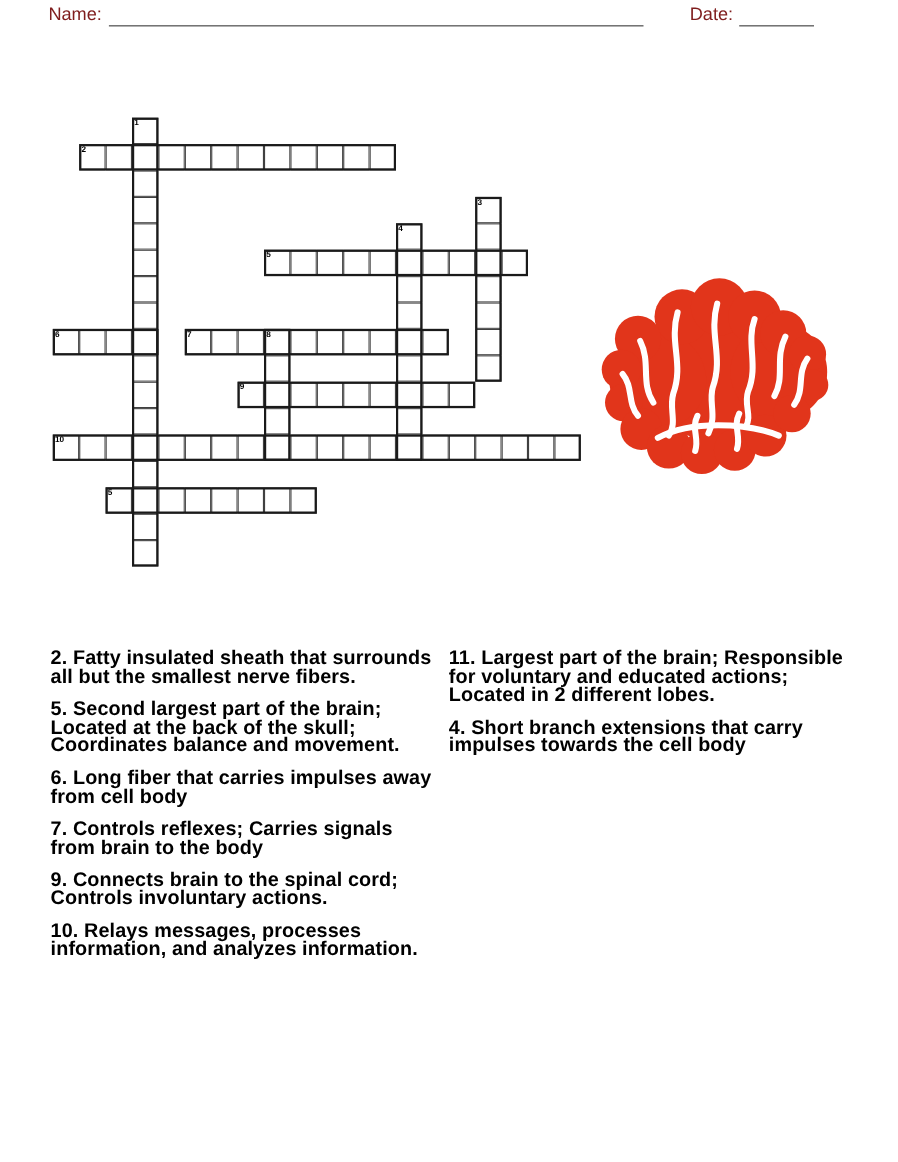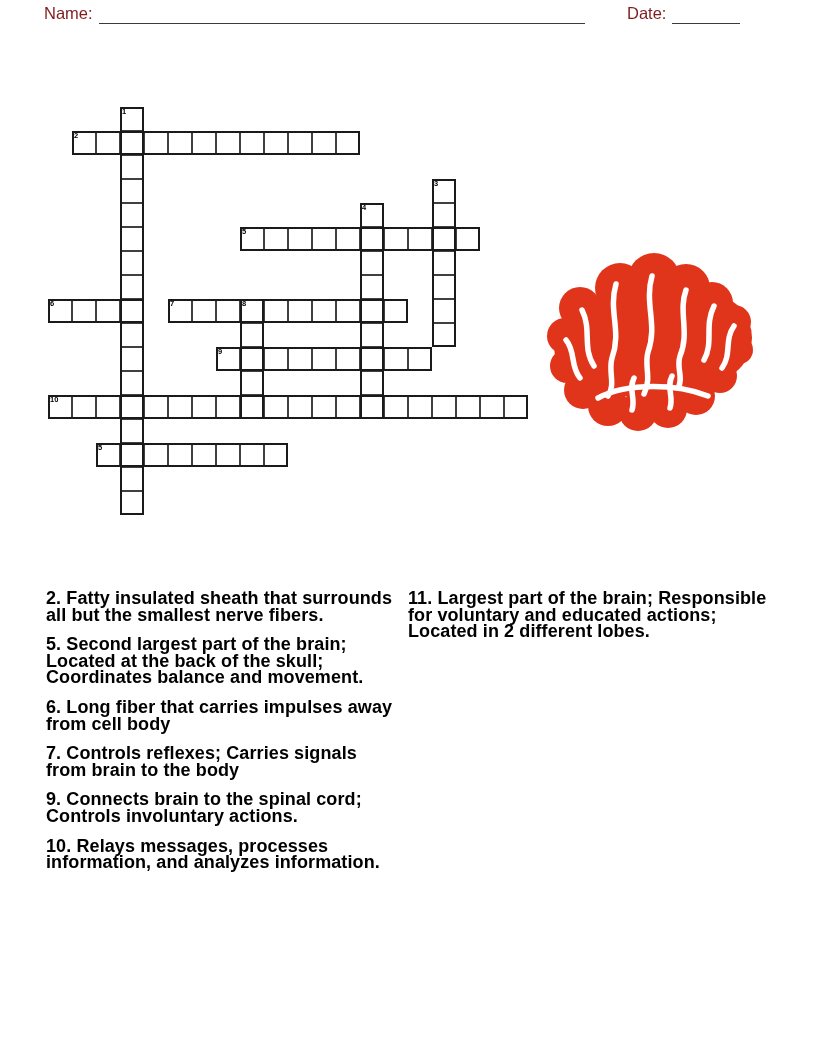--- a/index.html
+++ b/index.html
@@ -252,16 +252,17 @@
         <p class="clue"><span>9. </span><span>Connects brain to the spinal cord; Controls involuntary actions.</span></p>
         <p class="clue"><span>10. </span><span>Relays messages, processes information, and analyzes information.</span></p>
       </div>
   </div>
 
   <div class="clues-col clues-right">
     <div id="across-right">
         <p class="clue"><span>11. </span><span>Largest part of the brain; Responsible for voluntary and educated actions; Located in 2 different lobes.</span></p>
       </div>
     <div id="down-list">
+        <p class="clue"><span>4. </span><span>Short branch extensions that carry impulses towards the cell body</span></p>
       </div>
   </div>
 
 </div>
 
 </body></html>

